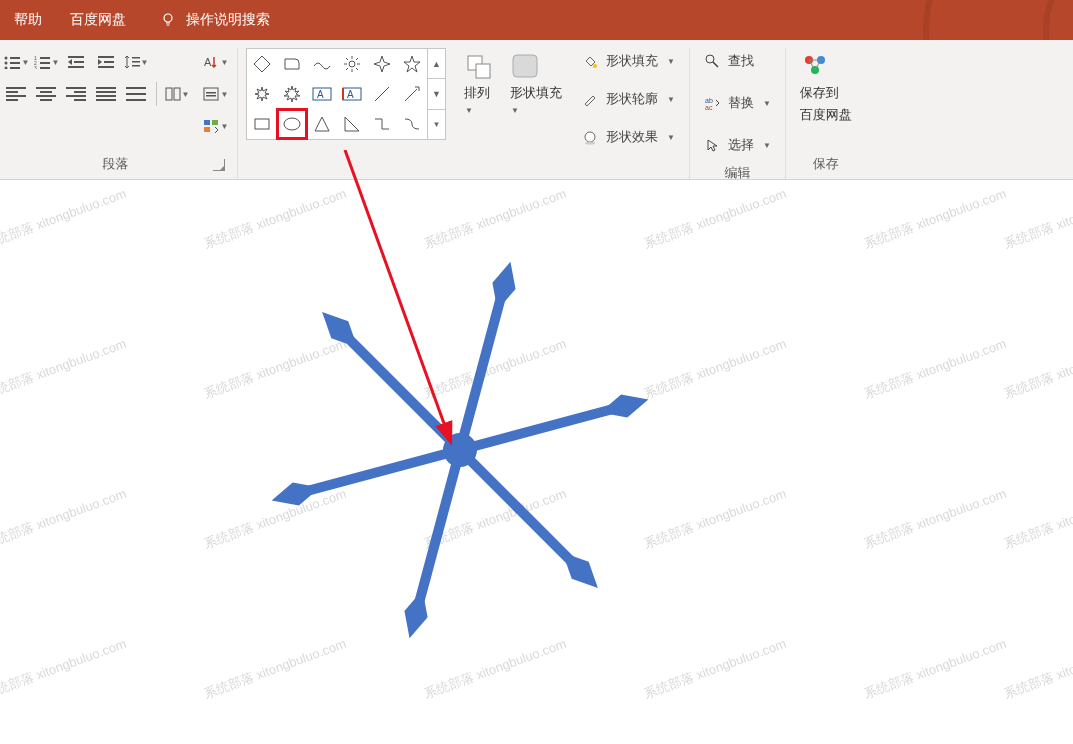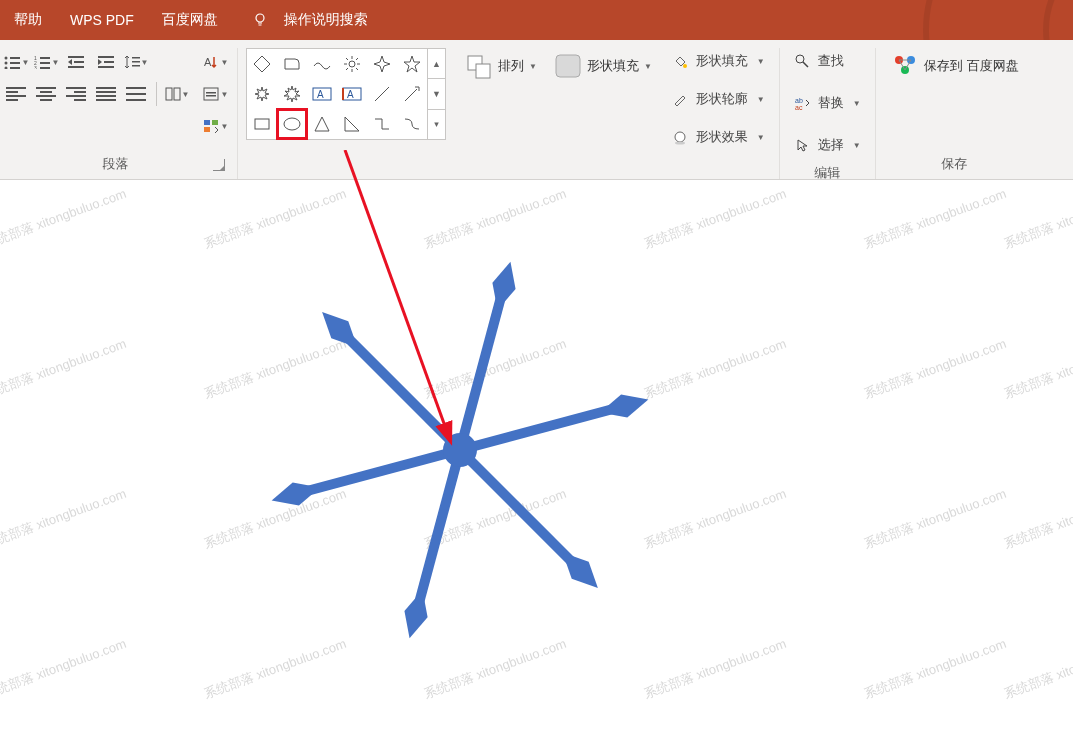--- a/index.html
+++ b/index.html
@@ -3,58 +3,57 @@
 <meta charset="utf-8">
 <style>
 *{margin:0;padding:0;box-sizing:border-box;font-family:"Microsoft YaHei",sans-serif}
 body{width:1073px;height:744px;background:#fff;position:relative;overflow:hidden}
 .titlebar{height:40px;background:#b7472a;display:flex;align-items:center;color:#fff;font-size:14px;position:relative;overflow:hidden}
 .titlebar .circles{position:absolute;right:-30px;top:-100px;width:300px;height:300px}
 .titlebar .circles div{position:absolute;border:6px solid rgba(0,0,0,0.08);border-radius:50%}
 .titlebar .circles .c1{width:260px;height:260px;right:-80px;top:0}
 .titlebar .circles .c2{width:180px;height:180px;right:-120px;top:40px}
 .tabitem{padding:0 14px;height:100%;display:flex;align-items:center;cursor:pointer}
-.search-area{display:flex;align-items:center;margin-left:20px;gap:16px}
+.search-area{display:flex;align-items:center;margin-left:20px;gap:10px}
 .bulb{width:16px;height:16px}
 .ribbon{height:140px;background:#f3f2f1;border-bottom:1px solid #d4d2d0;display:flex;padding-top:8px}
 .group{border-right:1px solid #e1dfdd;padding:0 8px;display:flex;flex-direction:column;position:relative}
 .group-body{flex:1;display:flex;align-items:flex-start;gap:4px}
 .group-label{text-align:center;font-size:13px;color:#5a5a5a;padding:6px 0;position:relative}
 .launcher{position:absolute;right:4px;bottom:8px;width:12px;height:12px;border:1px solid #888;border-top:none;border-left:none}
 .launcher::after{content:"";position:absolute;right:-1px;bottom:-1px;width:0;height:0;border:3px solid transparent;border-right-color:#888;border-bottom-color:#888}
 .col{display:flex;flex-direction:column;gap:4px}
 .iconbtn{width:28px;height:28px;display:flex;align-items:center;justify-content:center;cursor:pointer;font-size:13px;color:#444}
 .dd{font-size:8px;color:#666;margin-left:1px}
 .shape-gallery{display:flex;border:1px solid #c8c6c4;background:#fff}
 .shape-grid{display:grid;grid-template-columns:repeat(6,30px);grid-template-rows:repeat(3,30px)}
 .shape-cell{display:flex;align-items:center;justify-content:center;cursor:pointer;position:relative}
 .shape-cell.highlighted{outline:3px solid #e81123;outline-offset:-2px;z-index:2}
 .shape-scroll{width:18px;display:flex;flex-direction:column;border-left:1px solid #c8c6c4}
 .shape-scroll div{flex:1;display:flex;align-items:center;justify-content:center;font-size:9px;cursor:pointer;color:#666}
 .shape-scroll div:not(:last-child){border-bottom:1px solid #c8c6c4}
-.bigbtn{display:flex;flex-direction:row;align-items:center;justify-content:center;padding:4px 6px;cursor:pointer;gap:4px;font-size:13px;color:#333}
+.bigbtn{display:flex;flex-direction:column;align-items:flex-start;justify-content:center;padding:4px 6px;cursor:pointer;gap:4px;font-size:13px;color:#333}
 .menuitem{display:flex;align-items:center;gap:8px;font-size:13px;color:#444;padding:4px 6px;cursor:pointer;white-space:nowrap}
 .canvas{position:absolute;top:180px;left:0;right:0;bottom:0;background:#fff}
 .watermark{position:absolute;color:#d9d9d9;font-size:13px;transform:rotate(-20deg);user-select:none;pointer-events:none;white-space:nowrap}
 .snowflake{position:absolute;left:250px;top:60px}
 .redarrow{position:absolute;left:320px;top:-30px;pointer-events:none}
 svg{display:block}
 .align-ic{width:20px;height:14px;display:flex;flex-direction:column;justify-content:space-between}
 .align-ic span{height:2px;background:#555}
 </style>
 </head>
 <body>
 
 <div class="titlebar">
   <div class="circles">
       <div class="c1"></div>
       <div class="c2"></div>
     </div>
   <div class="tabitem">帮助</div>
-  <div class="tabitem">WPS PDF</div>
   <div class="tabitem">百度网盘</div>
   <div class="search-area">
     <svg class="bulb" viewBox="0 0 16 16">
         <circle cx="8" cy="6" r="4" fill="none" stroke="#fff" stroke-width="1.2"></circle>
         <path d="M6 11h4M6.5 13h3" stroke="#fff" stroke-width="1.2"></path>
       </svg>
     <span>操作说明搜索</span>
   </div>
 </div>
 

